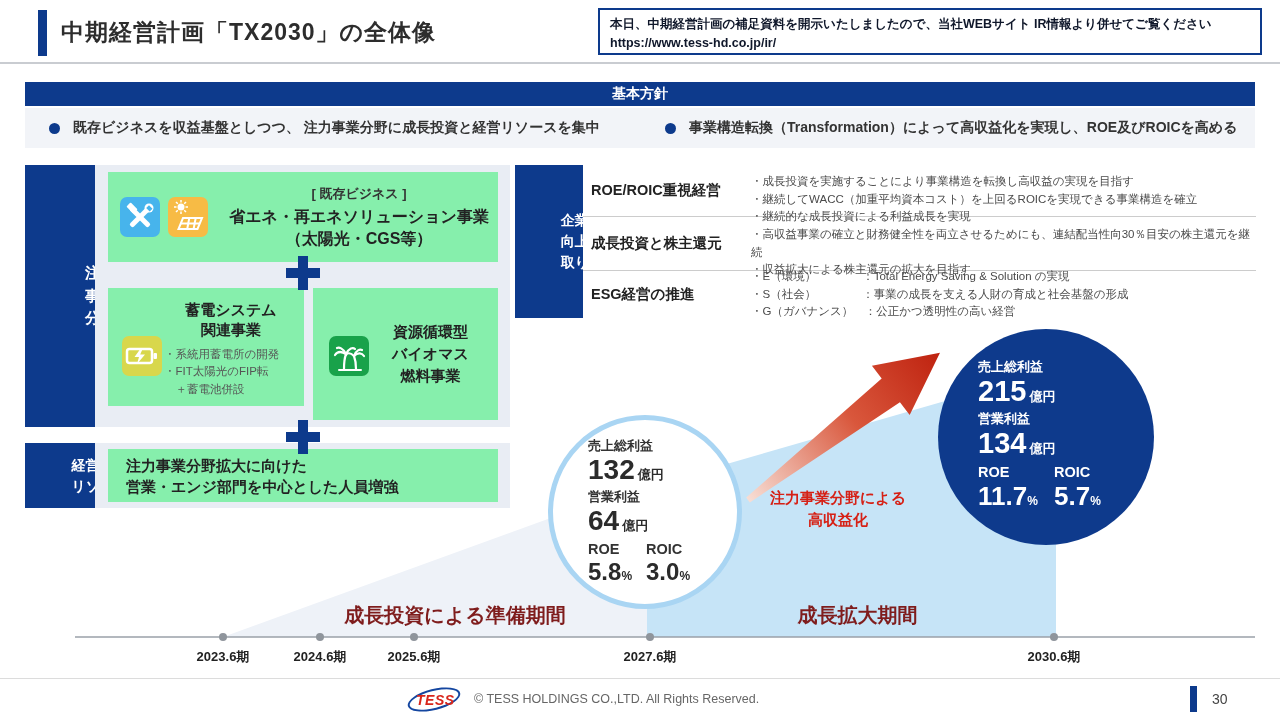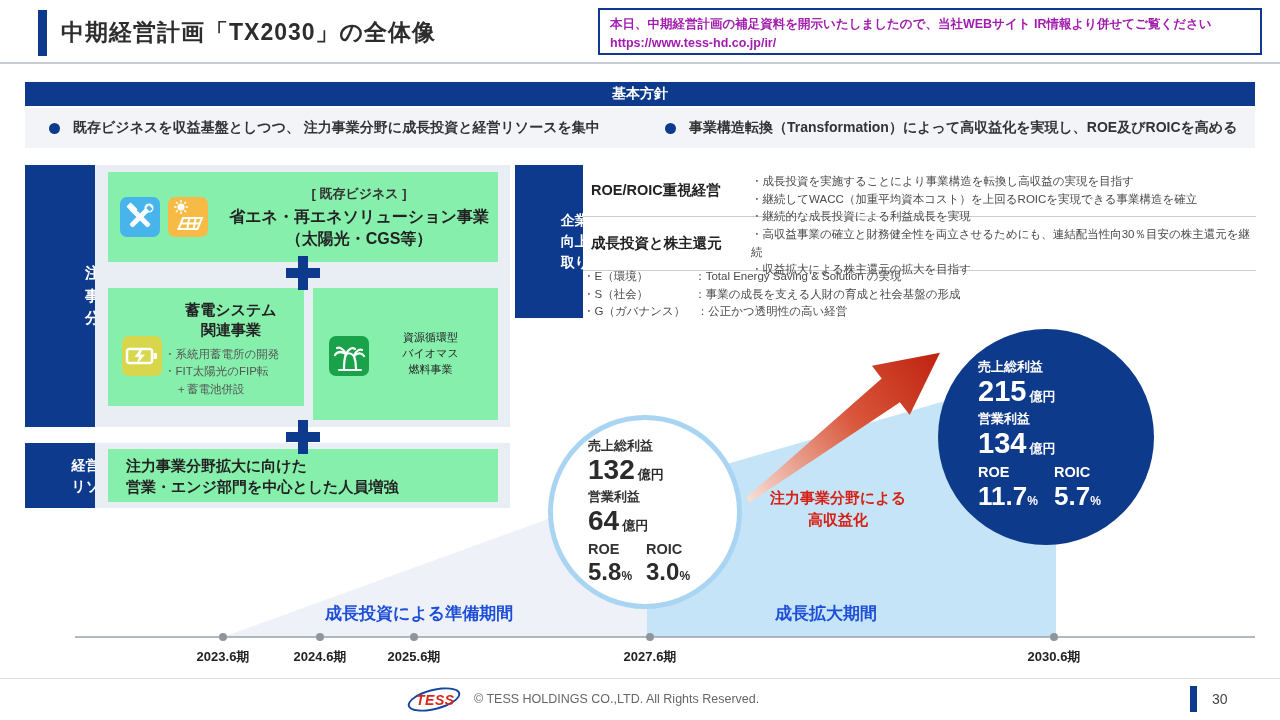--- a/index.html
+++ b/index.html
@@ -5,21 +5,21 @@
   html,body{margin:0;padding:0;background:#fff;}
   .slide{position:relative;width:1280px;height:720px;background:#ffffff;overflow:hidden;
          font-family:"Liberation Sans","DejaVu Sans",sans-serif;color:#333;}
   .abs{position:absolute;}
   .preline{white-space:pre-line;}
 
   
   .h-accent{left:38px;top:10px;width:9px;height:46px;background:#0d3a8c;}
   .h-title{left:61px;top:17px;font-size:23px;font-weight:bold;color:#2d2d2d;letter-spacing:1px;}
   .note-box{left:598px;top:8px;width:664px;height:47px;border:2px solid #0d3a8c;box-sizing:border-box;
-            padding:5px 10px;font-size:12.5px;font-weight:bold;color:#a21caf;line-height:1.5;}
+            padding:5px 10px;font-size:12.5px;font-weight:bold;color:#0f172a;line-height:1.5;}
   .h-divider{left:0;top:62px;width:1280px;height:2px;background:#c9ccd1;}
 
   
   .policy-bar{left:25px;top:82px;width:1230px;height:24px;background:#0d3a8c;color:#fff;
               display:flex;align-items:center;justify-content:center;font-size:14px;font-weight:bold;}
   .policy-row{left:25px;top:108px;width:1230px;height:40px;background:#f2f4f8;}
   .policy-item{position:absolute;top:0;height:100%;display:flex;align-items:center;gap:13px;
                font-size:14px;font-weight:bold;color:#333;}
   .policy-item.b1{left:24px;} .policy-item.b2{left:640px;}
   .dot{width:11px;height:11px;border-radius:50%;background:#0d3a8c;flex:none;}
@@ -43,21 +43,21 @@
   .plus-icon::after{content:"";position:absolute;left:12px;top:0;width:10px;height:34px;background:#0d3a8c;}
   .plus1{left:286px;top:256px;z-index:2;} .plus2{left:286px;top:420px;z-index:2;}
   .box-batt{left:108px;top:288px;width:196px;height:118px;}
   .batt-icon{position:absolute;left:14px;top:48px;}
   .batt-text{position:absolute;left:56px;top:12px;width:134px;}
   .batt-title{font-size:15px;font-weight:bold;color:#222;text-align:center;line-height:1.3;}
   .batt-bullets{margin-top:7px;font-size:11.5px;color:#555;line-height:1.5;text-align:left;}
   .box-bio{left:313px;top:288px;width:185px;height:132px;}
   .bio-icon{position:absolute;left:16px;top:48px;}
   .bio-title{position:absolute;left:60px;top:0;width:115px;height:100%;display:flex;align-items:center;justify-content:center;
-             font-size:11px;font-weight:normal;color:#222;line-height:1.45;text-align:center;}
+             font-size:15px;font-weight:bold;color:#222;line-height:1.45;text-align:center;}
   .res-side{left:25px;top:443px;width:70px;height:65px;font-size:14px;line-height:1.45;}
   .res-panel{left:95px;top:443px;width:415px;height:65px;background:#e9edf4;}
   .res-box{left:108px;top:449px;width:390px;height:53px;display:flex;align-items:center;box-sizing:border-box;
            padding-left:18px;font-size:15px;font-weight:bold;color:#222;line-height:1.4;}
 
   
   .vt-side{left:515px;top:165px;width:68px;height:153px;font-size:14px;}
   .vt-rows{left:583px;top:165px;width:673px;height:153px;background:#fff;}
   .vt-row{position:absolute;left:0;width:100%;display:flex;box-sizing:border-box;}
   .vt-row.r0{top:0;height:52px;border-bottom:1px solid #ccc;}
@@ -81,21 +81,21 @@
   .c-unit{font-size:13px;margin-left:3px;font-family:Liberation Serif, serif;}
   .c-ratiolabels{display:flex;margin-top:5px;font-size:14.5px;font-weight:bold;line-height:1.2;}
   .c-ratiolabels span:first-child{width:58px;}
   .circle-target .c-ratiolabels span:first-child{width:76px;}
   .c-ratiovals{display:flex;font-size:24px;font-weight:bold;line-height:1.1;color:#2b2b2b;}
   .circle-target .c-ratiovals{color:#fff;font-size:26px;}
   .c-ratiovals .v1{width:58px;} .circle-target .c-ratiovals .v1{width:76px;}
   .c-pct{font-size:12px;}
   .arrow-label{left:763px;top:487px;width:150px;text-align:center;font-size:15px;font-weight:bold;
                color:#d62015;line-height:1.45;z-index:4;}
-  .phase{font-size:17px;font-weight:bold;color:#1d4ed8;z-index:2;}
+  .phase{font-size:20px;font-weight:bold;color:#7f1d1d;text-align:center;z-index:2;}
   .phase1{left:325px;top:602px;width:260px;} .phase2{left:775px;top:602px;width:165px;}
   .tick-label{position:absolute;top:648px;width:90px;text-align:center;font-size:13px;font-weight:bold;color:#222;z-index:2;}
 
   
   .f-divider{left:0;top:678px;width:1280px;height:1px;background:#dcdcdc;}
   .logo{left:406px;top:686px;width:60px;height:28px;z-index:2;}
   .logo-swoosh{position:absolute;left:1px;top:3px;width:54px;height:21px;border:2px solid #1446a0;
                border-radius:50%;transform:rotate(-14deg);box-sizing:border-box;}
   .logo-text{position:absolute;left:10px;top:6px;font-size:14px;font-weight:bold;font-style:italic;color:#d8261c;letter-spacing:0.5px;}
   .f-copy{left:474px;top:692px;font-size:12.5px;color:#666;}
@@ -229,20 +229,21 @@
       <div class="vt-body preline">・成長投資を実施することにより事業構造を転換し高収益の実現を目指す
 ・継続してWACC（加重平均資本コスト）を上回るROICを実現できる事業構造を確立</div>
     </div>
     <div class="vt-row r1">
       <div class="vt-title">成長投資と株主還元</div>
       <div class="vt-body preline">・継続的な成長投資による利益成長を実現
 ・高収益事業の確立と財務健全性を両立させるためにも、連結配当性向30％目安の株主還元を継続
 ・収益拡大による株主還元の拡大を目指す</div>
     </div>
     <div class="vt-row r2">
+      <div class="vt-title">ESG経営の推進</div>
       <div class="vt-body preline">・E（環境）　　　　：Total Energy Saving &amp; Solution の実現
 ・S（社会）　　　　：事業の成長を支える人財の育成と社会基盤の形成
 ・G（ガバナンス）　：公正かつ透明性の高い経営</div>
     </div>
   </div>
 
   <svg class="abs chart-svg" width="1280" height="720" viewBox="0 0 1280 720">
     <defs>
       <linearGradient id="arrowGrad" x1="0" y1="0" x2="240" y2="0" gradientUnits="userSpaceOnUse">
         <stop offset="0" stop-color="#f7ded5"></stop>

